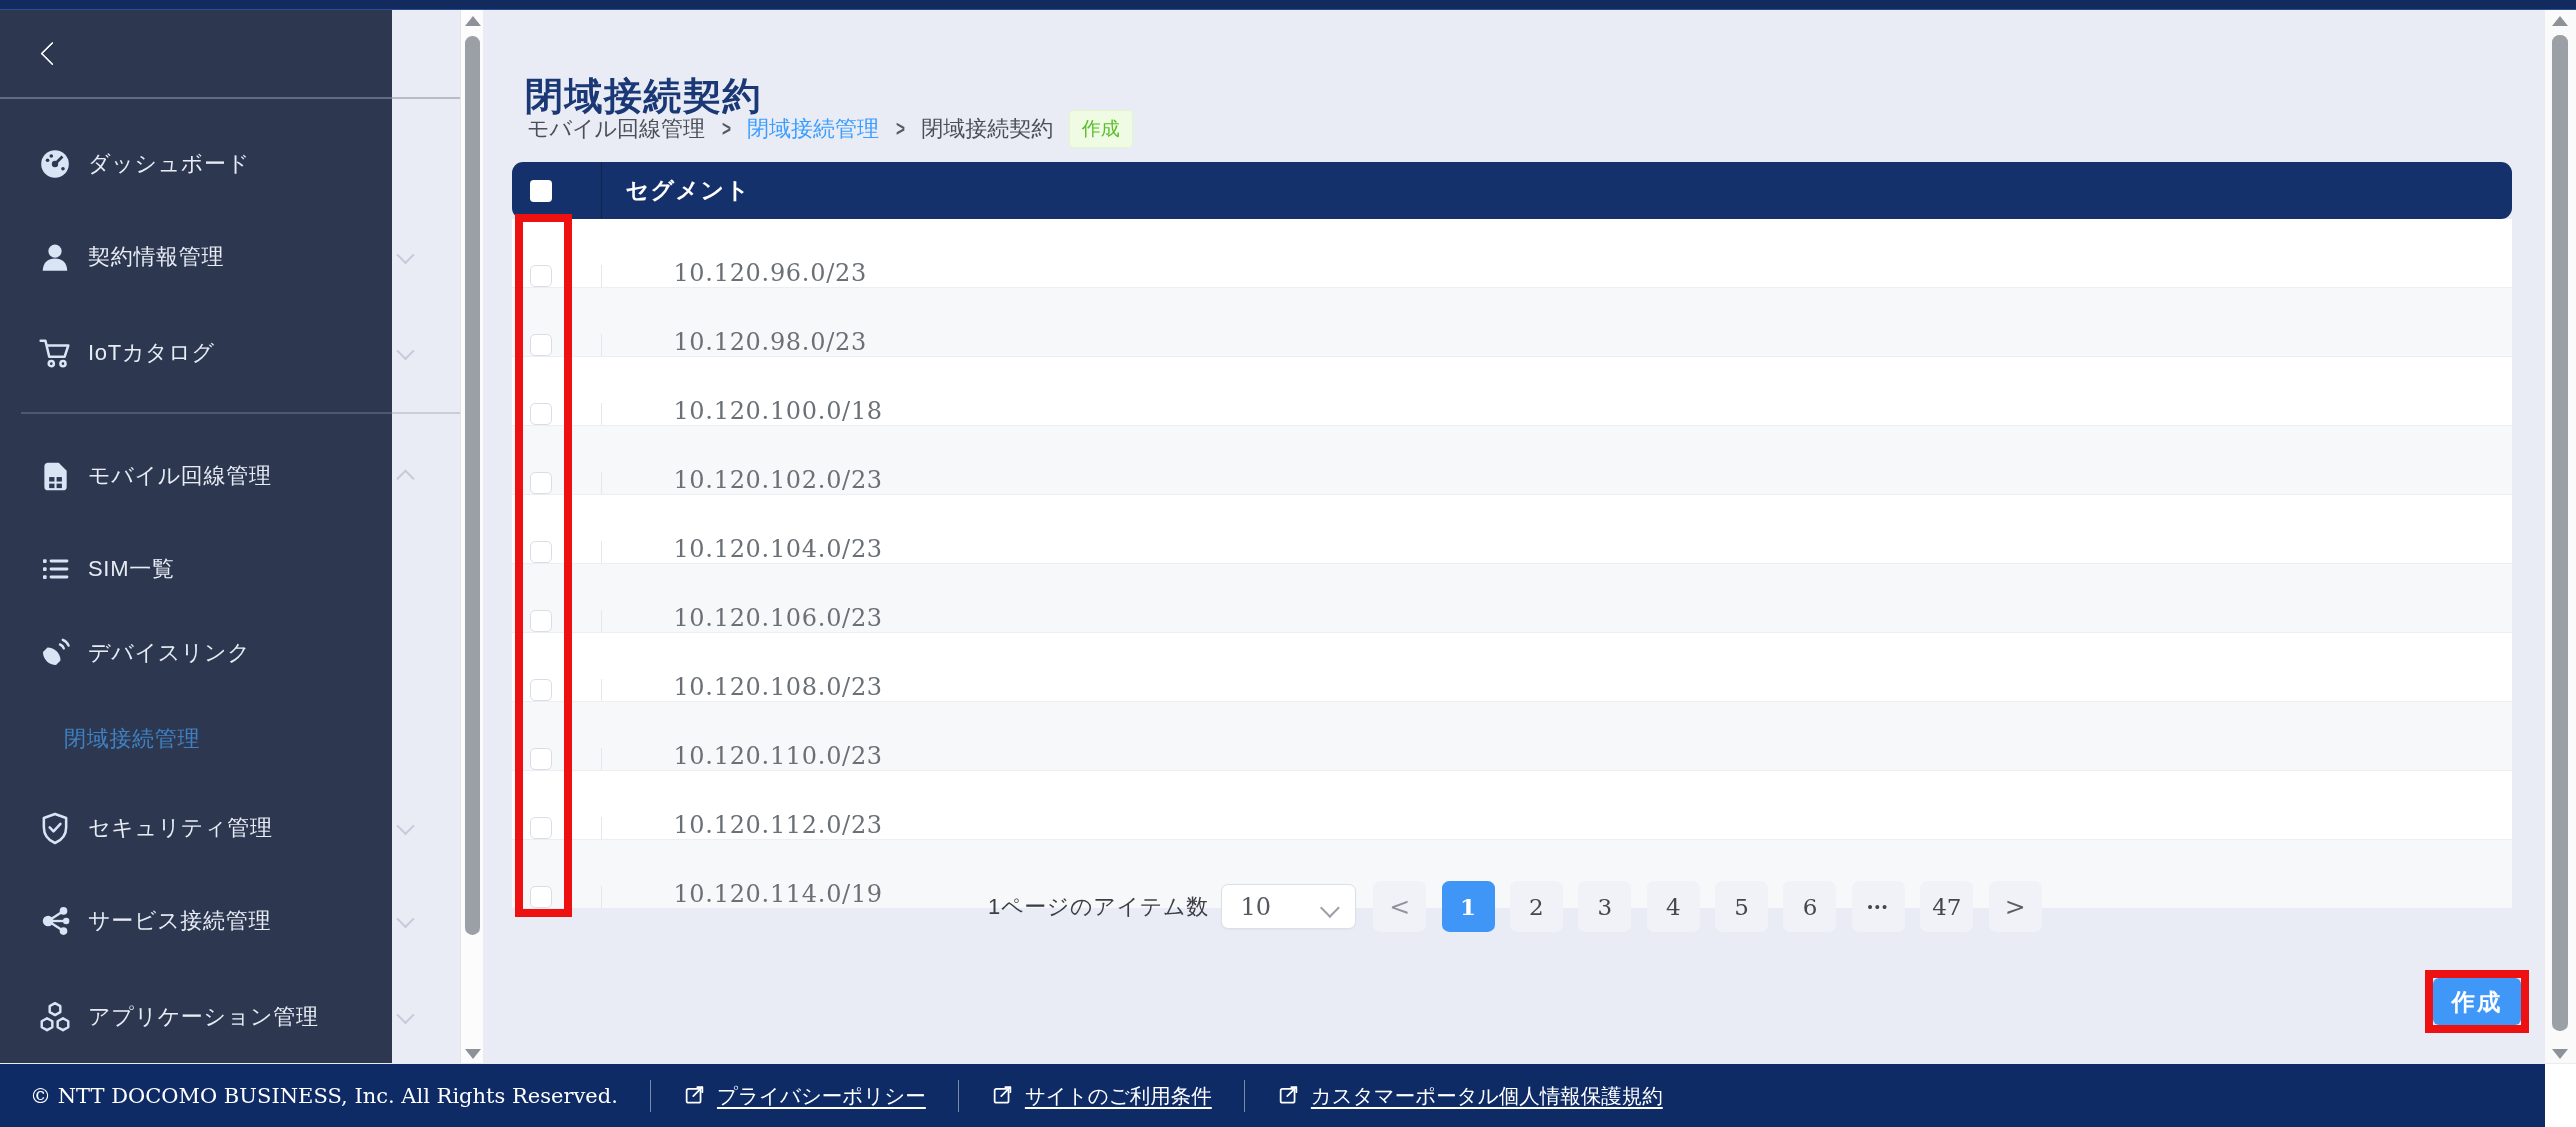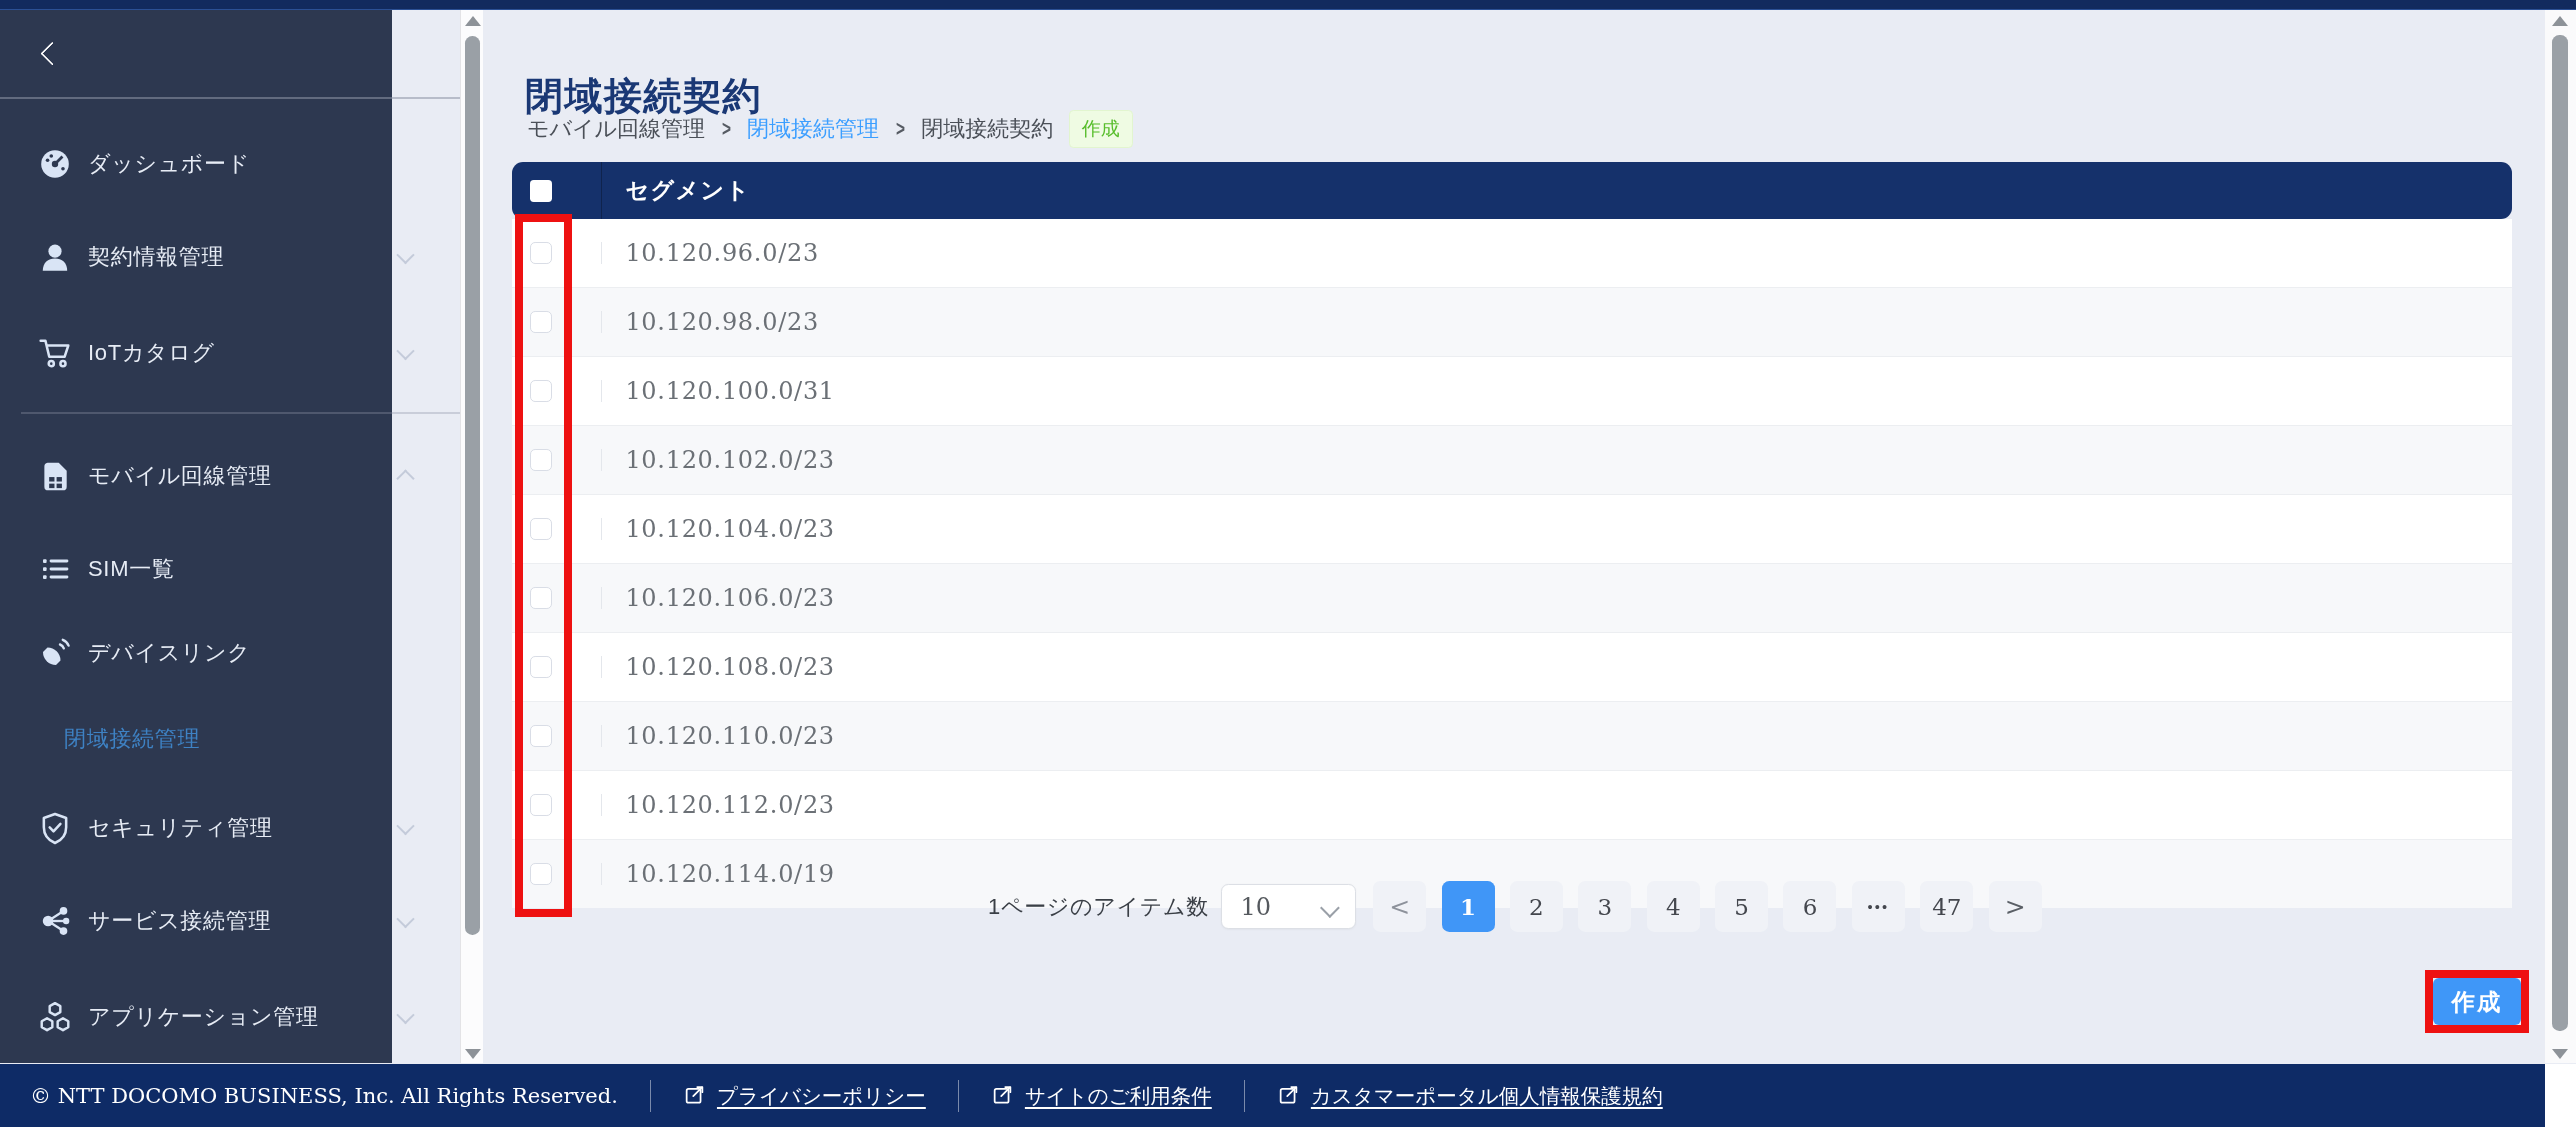--- a/index.html
+++ b/index.html
@@ -50,21 +50,21 @@
 
   
   .table{position:absolute;left:29px;top:152px;width:2000px;}
   .thead{display:flex;height:57px;background:#15316b;color:#ffffff;align-items:stretch;border-radius:11px;}
   .cbcell{width:90px;flex:0 0 auto;display:flex;align-items:center;box-sizing:border-box;padding-left:18.3px;}
   .thead .cbcell{border-right:0.7px solid rgba(0,0,0,.28);}
   .trow .cbcell{border-right:0.7px solid #e4e7ec;}
   .hlabel{font-size:23px;font-weight:bold;letter-spacing:1.5px;padding-left:23.4px;display:flex;align-items:center;}
   .checkbox{width:22px;height:22px;border-radius:5.1px;background:#ffffff;border:1.5px solid #d9dde6;box-sizing:border-box;cursor:pointer;}
   .checkbox.all{border:none;border-radius:3.7px;}
-  .trow{display:flex;height:68px;background:#ffffff;align-items:center;border-top:0.7px solid #eceef1;}
+  .trow{display:flex;height:68px;background:#ffffff;align-items:flex-end;border-top:0.7px solid #eceef1;gap:48px;}
   .trow:first-child{border-top:none;}
   .trow.alt{background:#f7f8fa;}
   .segcell{flex:1;display:flex;align-items:center;padding-left:23.4px;font-size:24px;color:#6b7076;letter-spacing:0.7px;}
 
   
   .red-box{position:absolute;border:8px solid #ee1111;box-sizing:border-box;pointer-events:none;}
   .red-box.col{left:31.5px;top:204px;width:57px;height:703px;}
   .red-box.btn{left:1942px;top:960px;width:104px;height:63px;}
 
   
@@ -271,21 +271,21 @@
           <div class="trow alt">
             <div class="cbcell">
               <div class="checkbox"></div>
             </div>
             <div class="segcell serif">10.120.98.0/23</div>
           </div>
           <div class="trow">
             <div class="cbcell">
               <div class="checkbox"></div>
             </div>
-            <div class="segcell serif">10.120.100.0/31</div>
+            <div class="segcell serif">10.120.100.0/18</div>
           </div>
           <div class="trow alt">
             <div class="cbcell">
               <div class="checkbox"></div>
             </div>
             <div class="segcell serif">10.120.102.0/23</div>
           </div>
           <div class="trow">
             <div class="cbcell">
               <div class="checkbox"></div>

